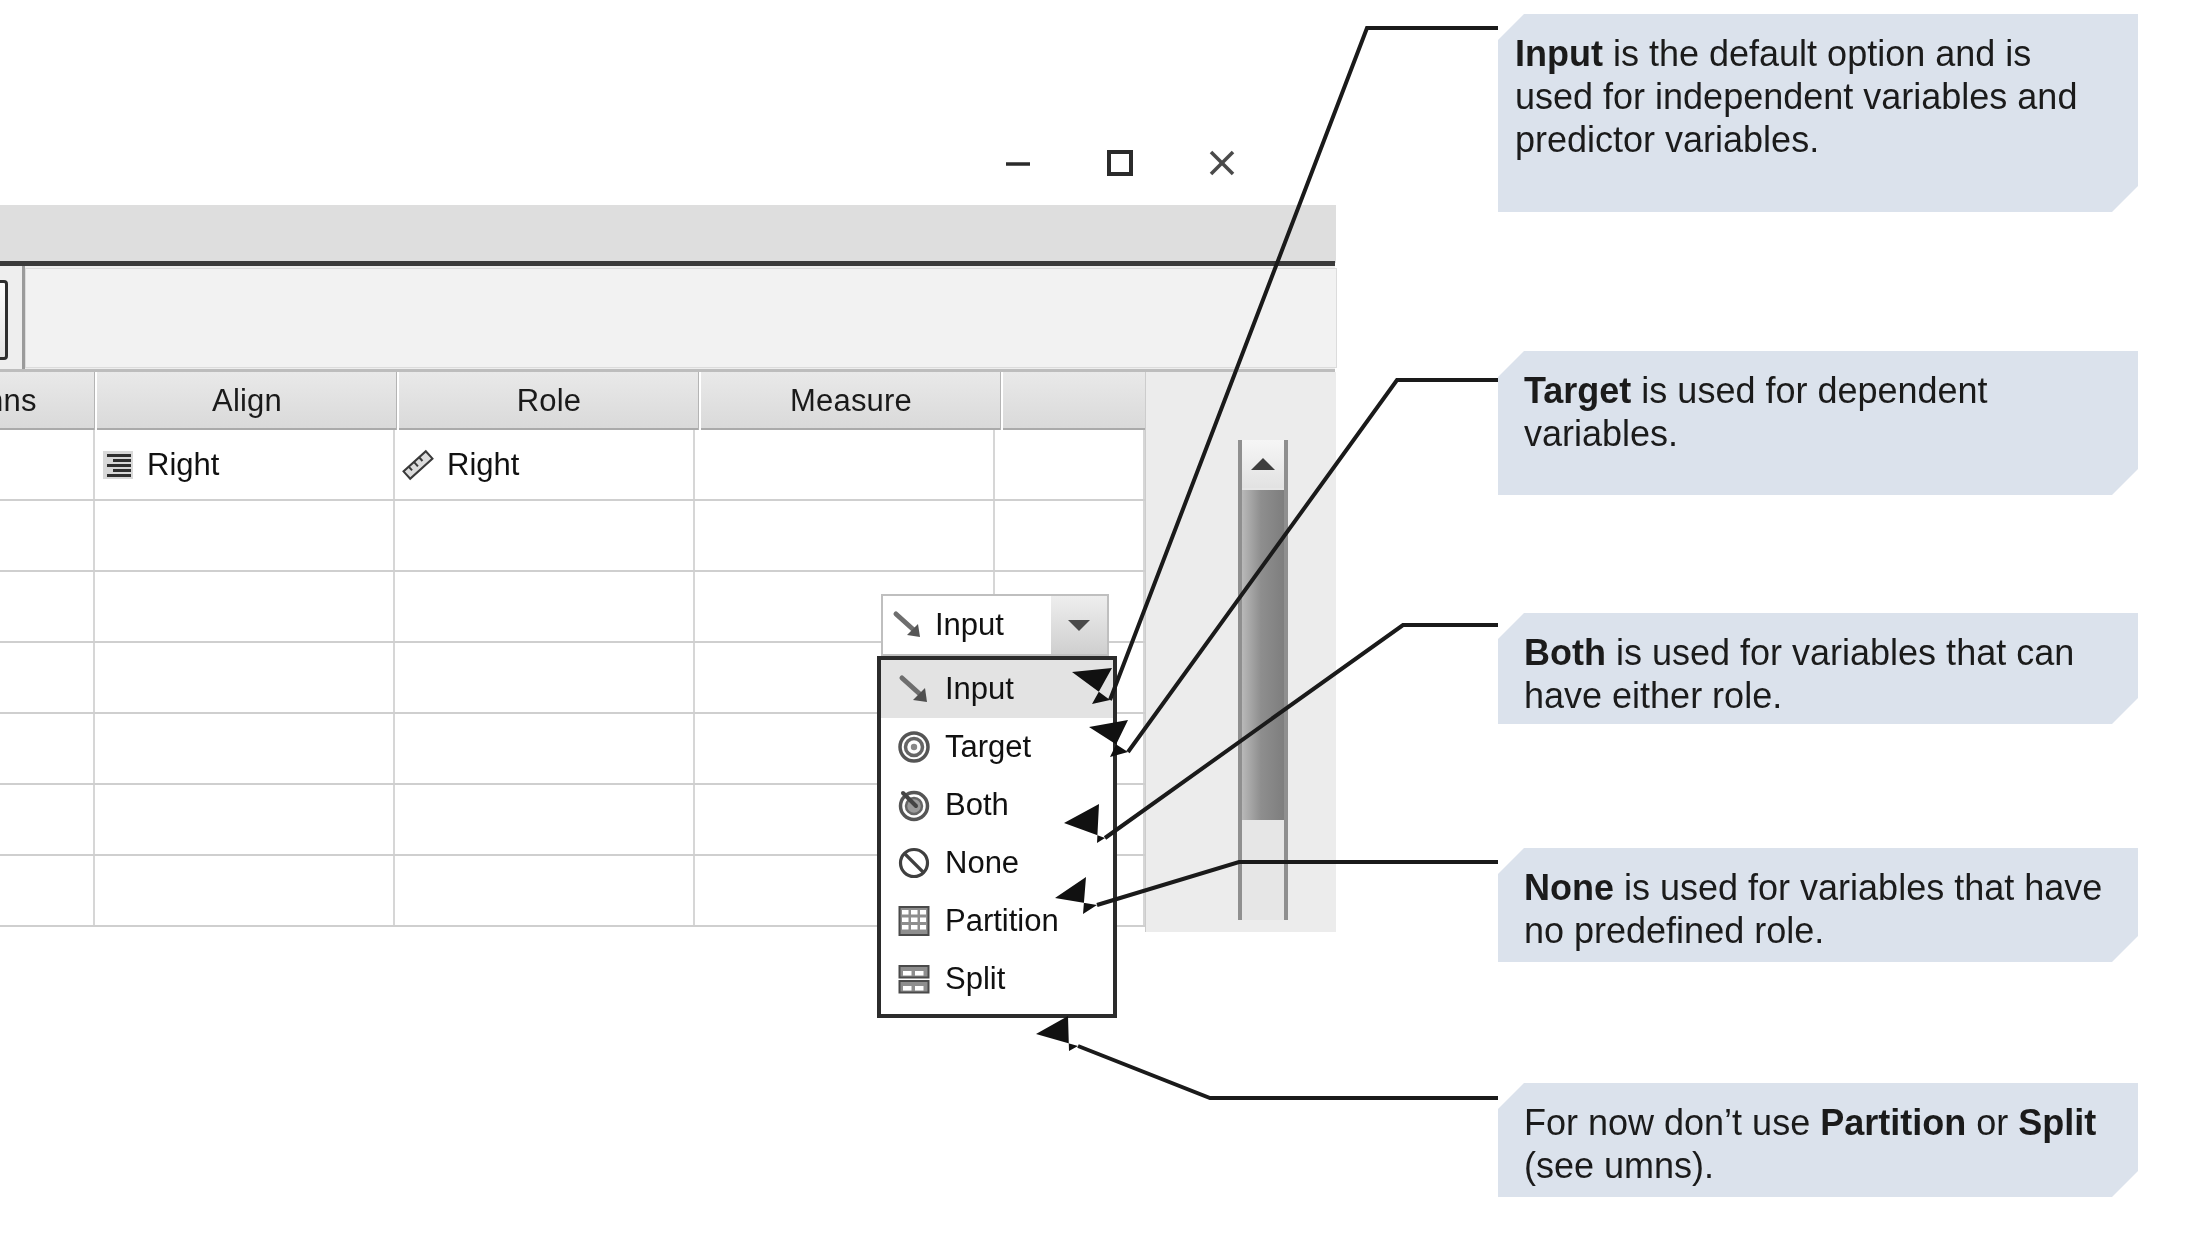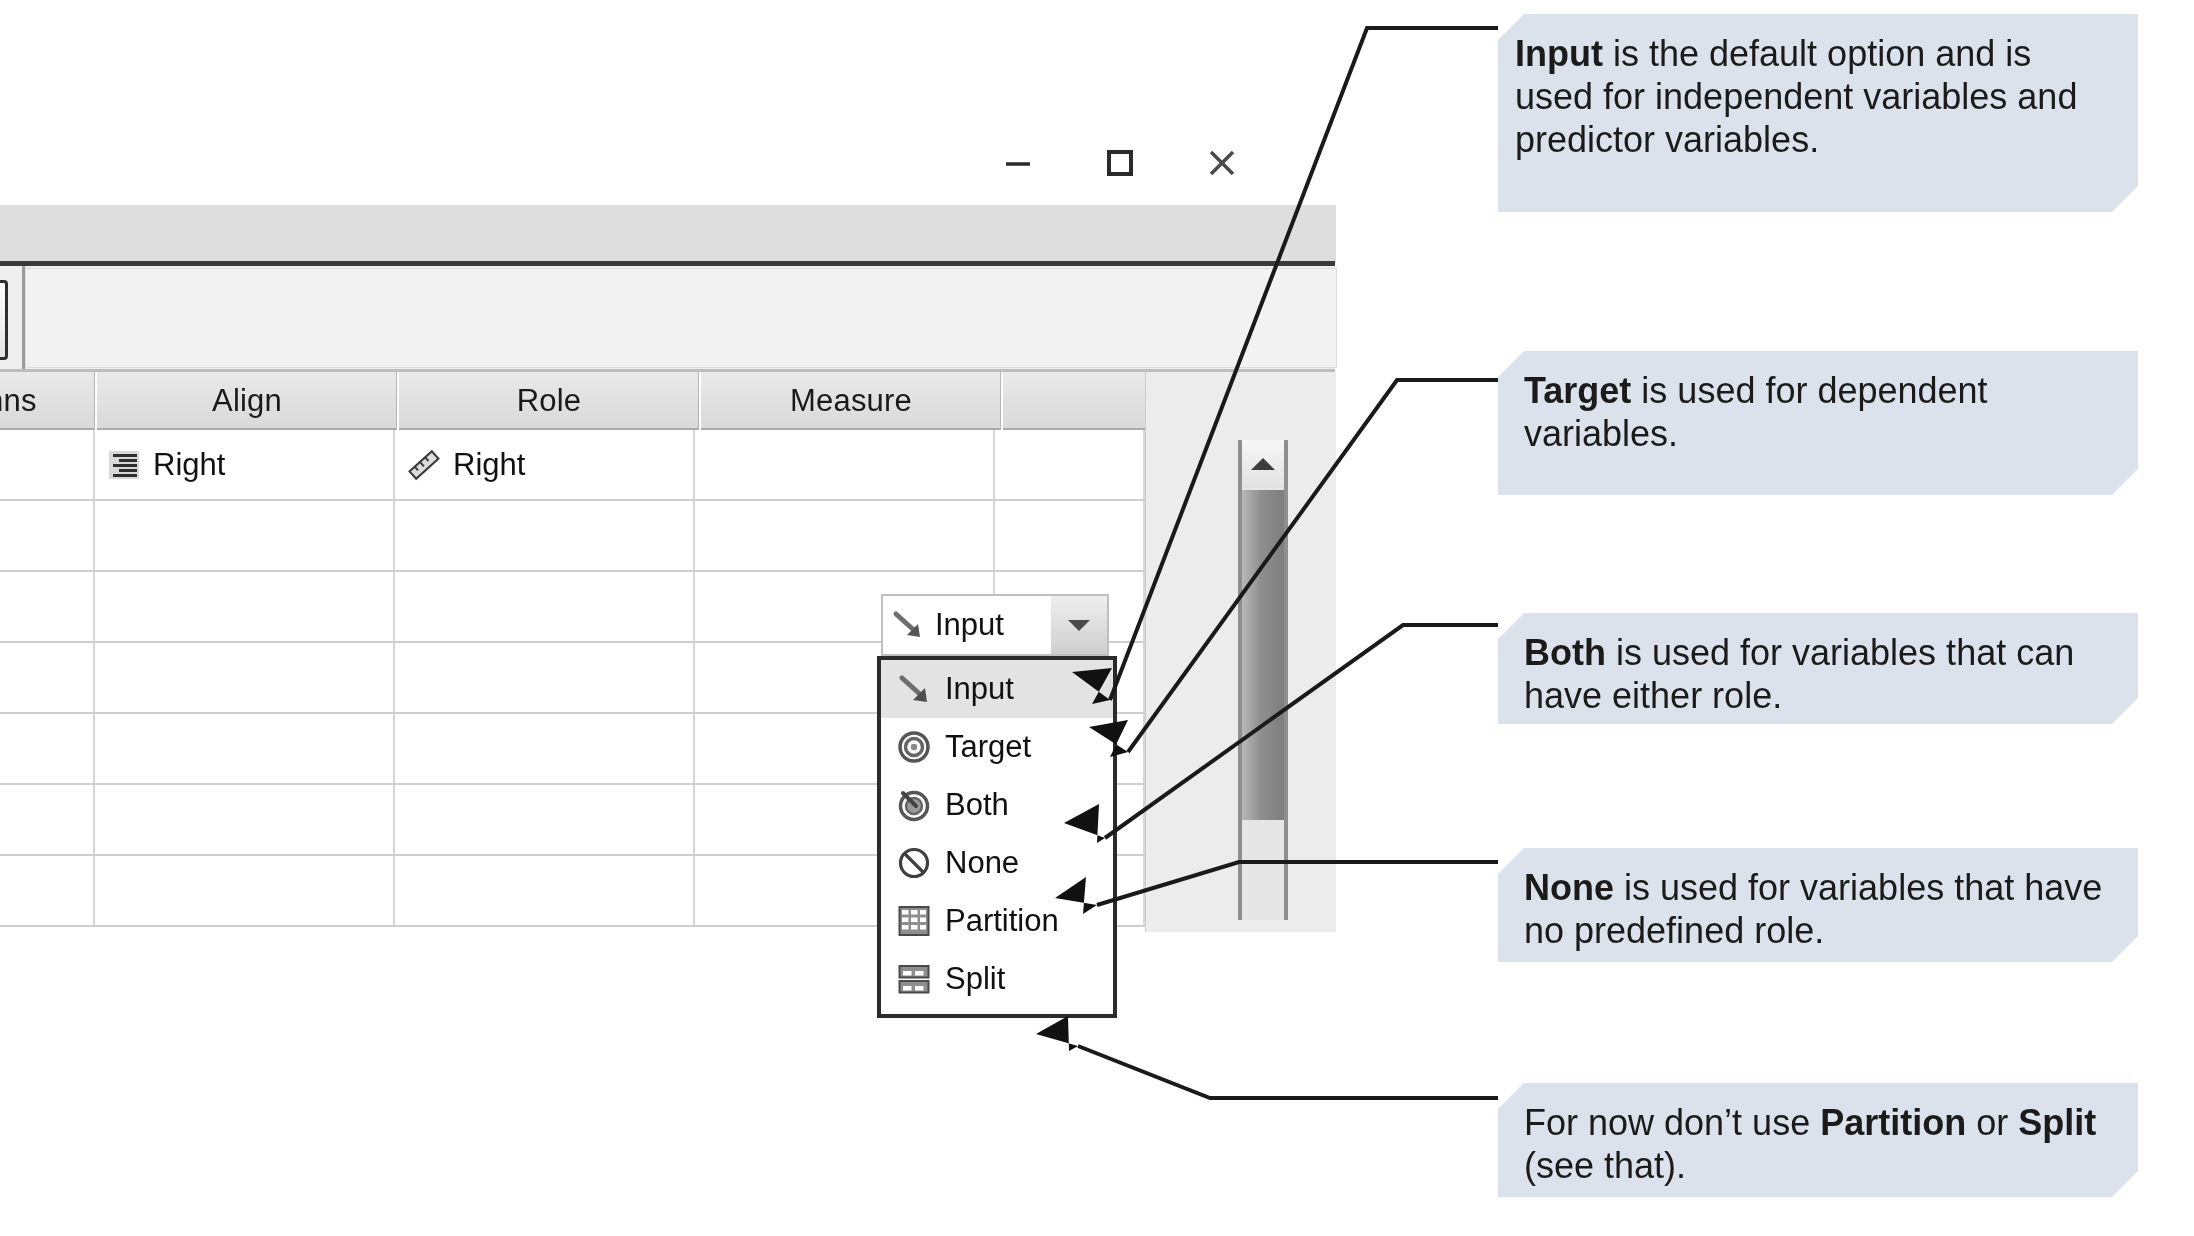--- a/index.html
+++ b/index.html
@@ -108,21 +108,21 @@
   }
   .grow {
     position: relative;
     height: 69px;
     display: flex;
     border-bottom: 2px solid #cfcfcf;
   }
   .gcell {
     border-right: 2px solid #d6d6d6;
     display: flex; align-items: center;
-    padding-left: 12px;
+    padding-left: 6px;
     font-size: 31px; color: #111111;
     box-sizing: border-box;
   }
   .gcell .cell-ico { margin-right: 12px; display: flex; }
 
   
   .grid-right {
     position: absolute; left: 1185px; top: 0;
     width: 190px; height: 560px;
     background: #ececec;
@@ -438,21 +438,21 @@
   </div>
 
 <div class="callout" id="callout-input" style="left:1498px; top:14px; width:640px; height:198px;padding-left:17px;"><b>Input</b><span> is the default option and is used for independent variables and predictor variables.</span></div>
 
 <div class="callout" id="callout-target" style="left:1498px; top:351px; width:640px; height:144px;"><b>Target</b><span> is used for dependent variables.</span></div>
 
 <div class="callout" id="callout-both" style="left:1498px; top:613px; width:640px; height:111px;"><b>Both</b><span> is used for variables that can have either role.</span></div>
 
 <div class="callout" id="callout-none" style="left:1498px; top:848px; width:640px; height:114px;"><b>None</b><span> is used for variables that have no predefined role.</span></div>
 
-<div class="callout" id="callout-partition-split" style="left:1498px; top:1083px; width:640px; height:114px;"><span>For now don’t use </span><b>Partition</b><span> or </span><b>Split</b><span> (see that).</span></div>
+<div class="callout" id="callout-partition-split" style="left:1498px; top:1083px; width:640px; height:114px;"><span>For now don’t use </span><b>Partition</b><span> or </span><b>Split</b><span> (see umns).</span></div>
 
 <svg id="leaders" viewBox="0 0 2194 1236">
   <g fill="none" stroke="#1a1a1a" stroke-width="4">
 
     <path d="M1498,28 L1367,28 L1110,700"></path>
 
     <path d="M1498,380 L1397,380 L1128,752"></path>
 
     <path d="M1498,625 L1403,625 L1105,838"></path>
 

